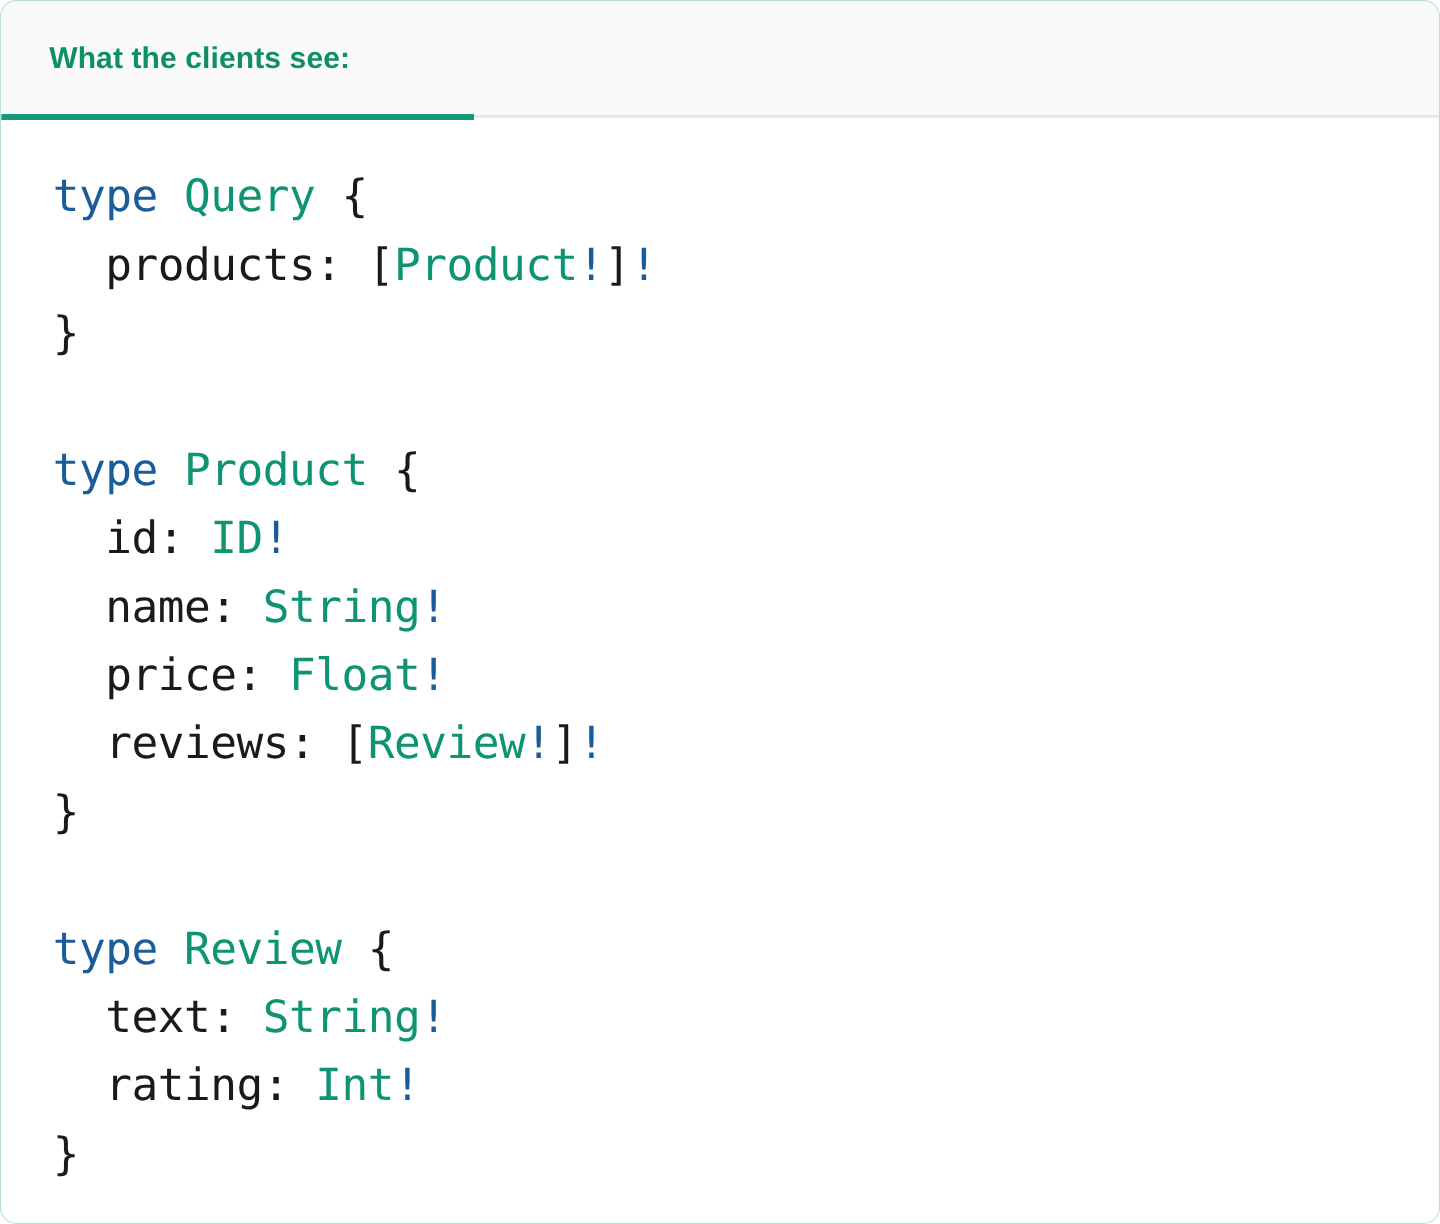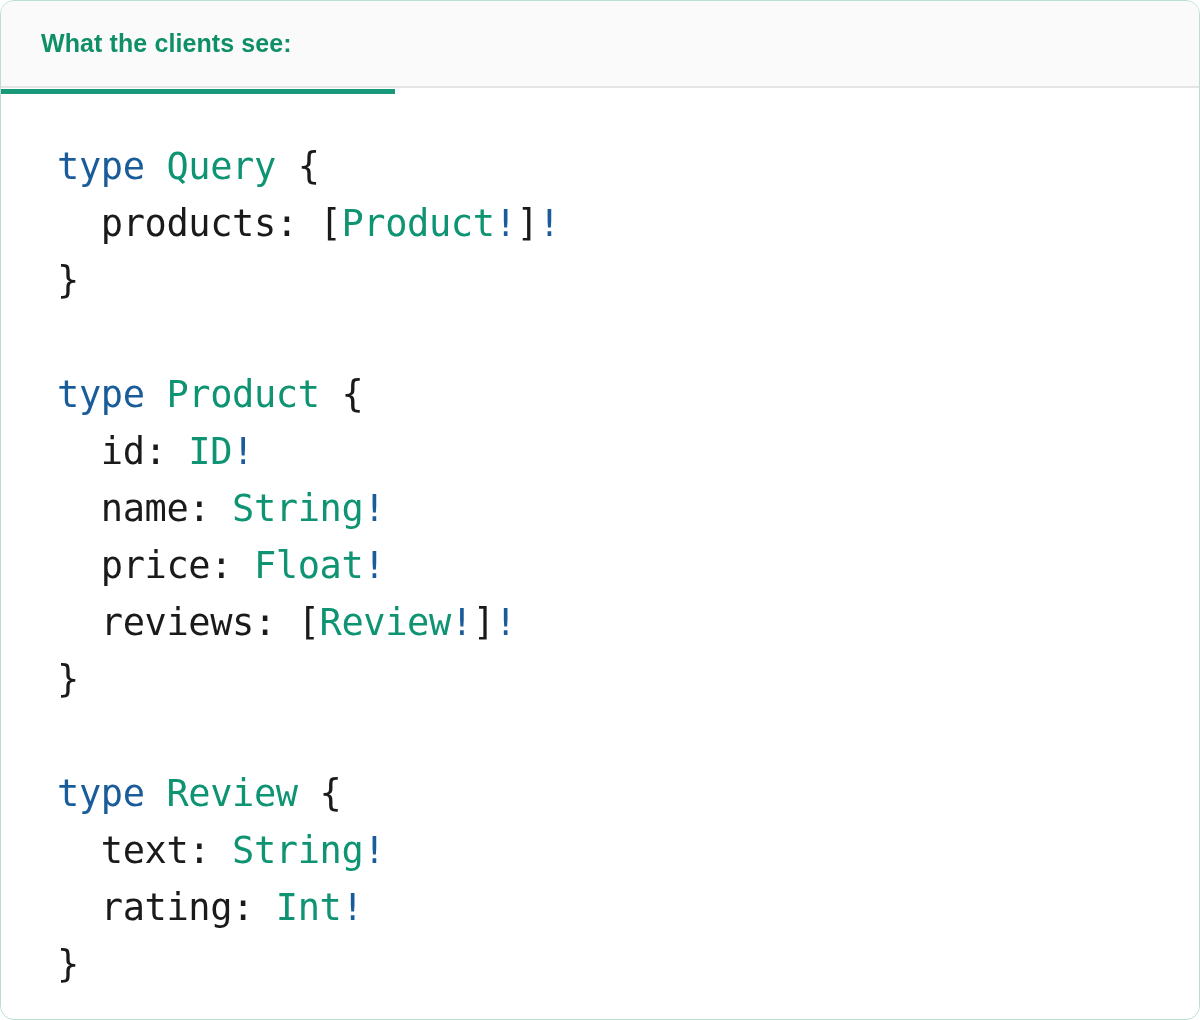--- a/index.html
+++ b/index.html
@@ -22,25 +22,25 @@
     background: #ffffff;
     border: 1px solid #b9dfd0;
     border-radius: 14px;
     overflow: hidden;
   }
 
   
   .tabstrip {
     position: relative;
     box-sizing: border-box;
-    height: 87px;
+    height: 97px;
     background: #fafafa;
     border-bottom: 2px solid #e4e4e4;
     display: flex;
-    align-items: center;
+    align-items: flex-start;
   }
   .tab {
     position: relative;
     box-sizing: border-box;
     height: 97px;
     width: 394px;
     display: flex;
     align-items: center;
     padding: 0 20px 0 40px;
     background: transparent;
@@ -66,21 +66,21 @@
 
   
   .code-area {
     box-sizing: border-box;
     padding: 34px 40px 0 40px;
     background: #ffffff;
     height: 921px;
     overflow: hidden;
   }
   .code {
-    margin: 16px;
+    margin: 3px;
     font-family: "DejaVu Sans Mono", "Liberation Mono", monospace;
     font-size: 37px;
     line-height: 57px;
     white-space: pre;
     color: #1a1a1a;
     letter-spacing: -0.4px;
   }
   .code .ln {
     display: block;
     height: 57px;

